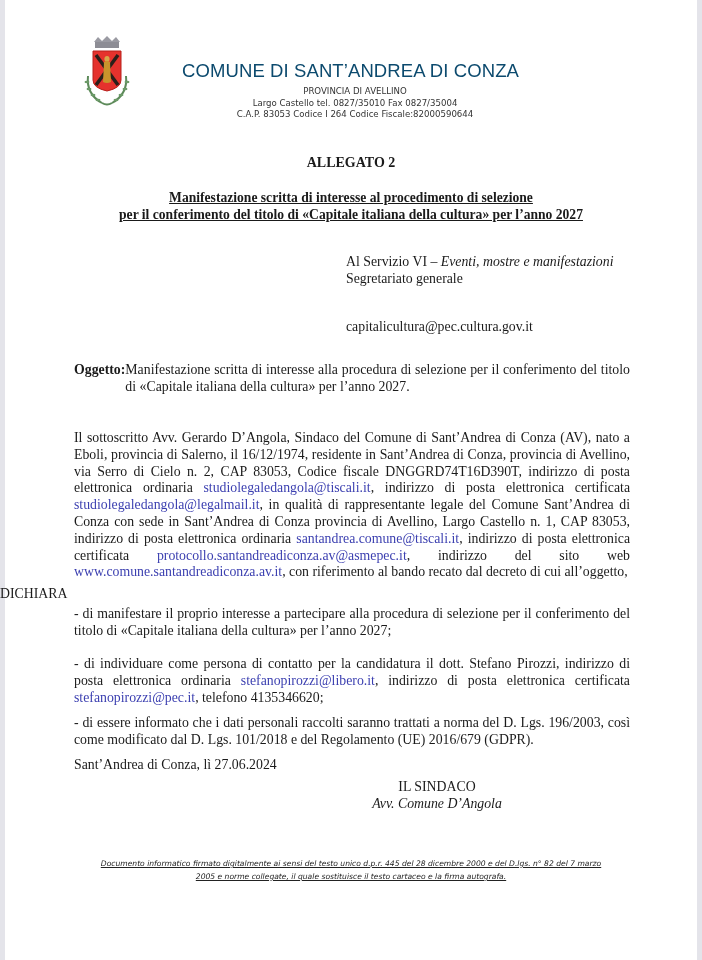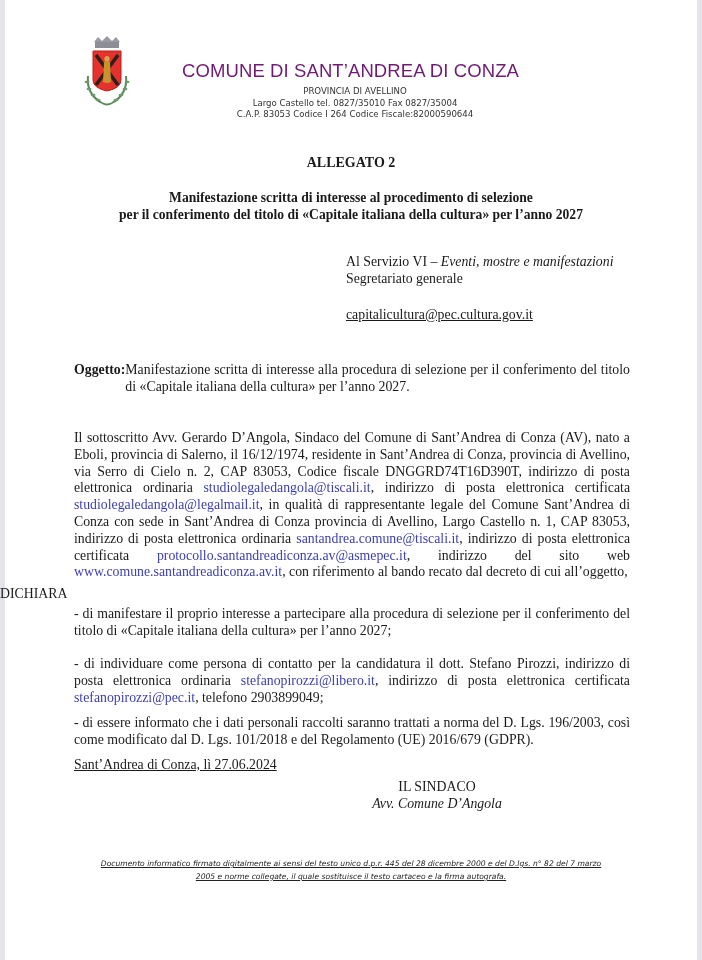--- a/index.html
+++ b/index.html
@@ -12,41 +12,41 @@
     position: absolute; top: 0; bottom: 0; width: 5px; background: #e4e4ea;
   }
   .edge-left { left: 0; }
   .edge-right { right: 0; }
 
   
   .emblem { position: absolute; left: 76px; top: 36px; width: 62px; height: 82px; }
   .lh-title {
     position: absolute; left: 182px; top: 60px; width: 340px;
     font-family: "Liberation Sans", sans-serif; font-size: 18.5px; letter-spacing: 0.1px;
-    color: #701a75; white-space: nowrap;
+    color: #0c4a6e; white-space: nowrap;
   }
   .lh-lines {
     position: absolute; left: 220px; top: 86px; width: 270px; text-align: center;
     font-family: "DejaVu Sans", sans-serif; font-size: 8.6px; line-height: 11.6px; color: #333;
   }
   .lh-lines div { white-space: nowrap; }
 
   .allegato {
     position: absolute; left: 0; right: 0; top: 155px; text-align: center;
     font-weight: bold; font-size: 14px;
   }
   .subject-title {
     position: absolute; left: 0; right: 0; top: 190px; text-align: center;
-    font-weight: bold; font-size: 13.6px; line-height: 16.5px;
+    font-weight: bold; font-size: 13.6px; line-height: 16.5px; text-decoration: underline;
   }
 
   .addressee {
     position: absolute; left: 346px; top: 254px; font-size: 13.8px; line-height: 16.5px;
   }
-  .addressee .email { margin-top: 20px; text-decoration: underline; }
+  .addressee .email { margin-top: 32px; }
 
   .oggetto {
     position: absolute; left: 74px; top: 362px; width: 556px; font-size: 13.8px; line-height: 16.6px;
     display: flex; text-align: justify;
   }
   .oggetto .lbl { font-weight: bold; white-space: nowrap; }
 
   .body-para {
     position: absolute; left: 74px; top: 430px; width: 556px;
     font-size: 13.8px; line-height: 16.8px; text-align: justify; text-align-last: left;
@@ -57,21 +57,21 @@
     position: absolute; left: 0; right: 0; top: 586px; text-align: left; font-size: 13.8px;
   }
   .decl {
     position: absolute; left: 74px; width: 556px; font-size: 13.8px; line-height: 16.8px;
     text-align: justify; text-align-last: left;
   }
   .decl1 { top: 606px; }
   .decl2 { top: 656px; }
   .decl3 { top: 715px; }
 
-  .place-date { position: absolute; left: 74px; top: 757px; font-size: 13.8px; text-decoration: underline; }
+  .place-date { position: absolute; left: 74px; top: 757px; font-size: 13.8px; }
   .signature { position: absolute; left: 364px; top: 778px; font-size: 13.8px; line-height: 17px; text-align: center; width: 146px; }
   .signature .name { font-style: italic; }
 
   .footer-note {
     position: absolute; left: 70px; right: 70px; top: 857px; text-align: center;
     font-family: "DejaVu Sans", sans-serif; font-style: italic; font-size: 7.6px; line-height: 13px; color: #222; text-decoration: underline;
   }
 </style>
 </head>
 <body>
@@ -132,21 +132,21 @@
   <span class="lbl">Oggetto:</span>
   <span>Manifestazione scritta di interesse alla procedura di selezione per il conferimento del titolo di «Capitale italiana della cultura» per l’anno 2027.</span>
 </div>
 
 <div class="body-para"><span>Il sottoscritto Avv. Gerardo D’Angola, Sindaco del Comune di Sant’Andrea di Conza (AV), nato a Eboli, provincia di Salerno, il 16/12/1974, residente in Sant’Andrea di Conza, provincia di Avellino,  via Serro di Cielo n. 2, CAP 83053, Codice fiscale DNGGRD74T16D390T, indirizzo di posta elettronica ordinaria </span><span class="link">studiolegaledangola@tiscali.it</span><span>, indirizzo di posta elettronica certificata </span><span class="link">studiolegaledangola@legalmail.it</span><span>, in qualità di rappresentante legale del Comune Sant’Andrea di Conza con sede in Sant’Andrea di Conza provincia di Avellino, Largo Castello n. 1, CAP 83053, indirizzo di posta elettronica ordinaria </span><span class="link">santandrea.comune@tiscali.it</span><span>, indirizzo di posta elettronica certificata </span><span class="link">protocollo.santandreadiconza.av@asmepec.it</span><span>, indirizzo del sito web </span><span class="link">www.comune.santandreadiconza.av.it</span><span>, con riferimento al bando recato dal decreto di cui all’oggetto,</span></div>
 
 <div class="dichiara">DICHIARA</div>
 
 <div class="decl decl1">- di manifestare il proprio interesse a partecipare alla procedura di selezione per il conferimento del titolo di «Capitale italiana della cultura» per l’anno 2027;</div>
 
-<div class="decl decl2"><span> - di individuare come persona di contatto per la candidatura il dott. Stefano Pirozzi, indirizzo di posta elettronica ordinaria </span><span class="link">stefanopirozzi@libero.it</span><span>, indirizzo di posta elettronica certificata </span><span class="link">stefanopirozzi@pec.it</span><span>, telefono 2903899049;</span></div>
+<div class="decl decl2"><span> - di individuare come persona di contatto per la candidatura il dott. Stefano Pirozzi, indirizzo di posta elettronica ordinaria </span><span class="link">stefanopirozzi@libero.it</span><span>, indirizzo di posta elettronica certificata </span><span class="link">stefanopirozzi@pec.it</span><span>, telefono 4135346620;</span></div>
 
 <div class="decl decl3">- di essere informato che i dati personali raccolti saranno trattati a norma del D. Lgs. 196/2003, così come modificato dal D. Lgs. 101/2018 e del Regolamento (UE) 2016/679 (GDPR).</div>
 
 <div class="place-date">Sant’Andrea di Conza, lì 27.06.2024</div>
 
 <div class="signature">
   <div>IL SINDACO</div>
   <div class="name">Avv. Comune D’Angola</div>
 </div>
 

